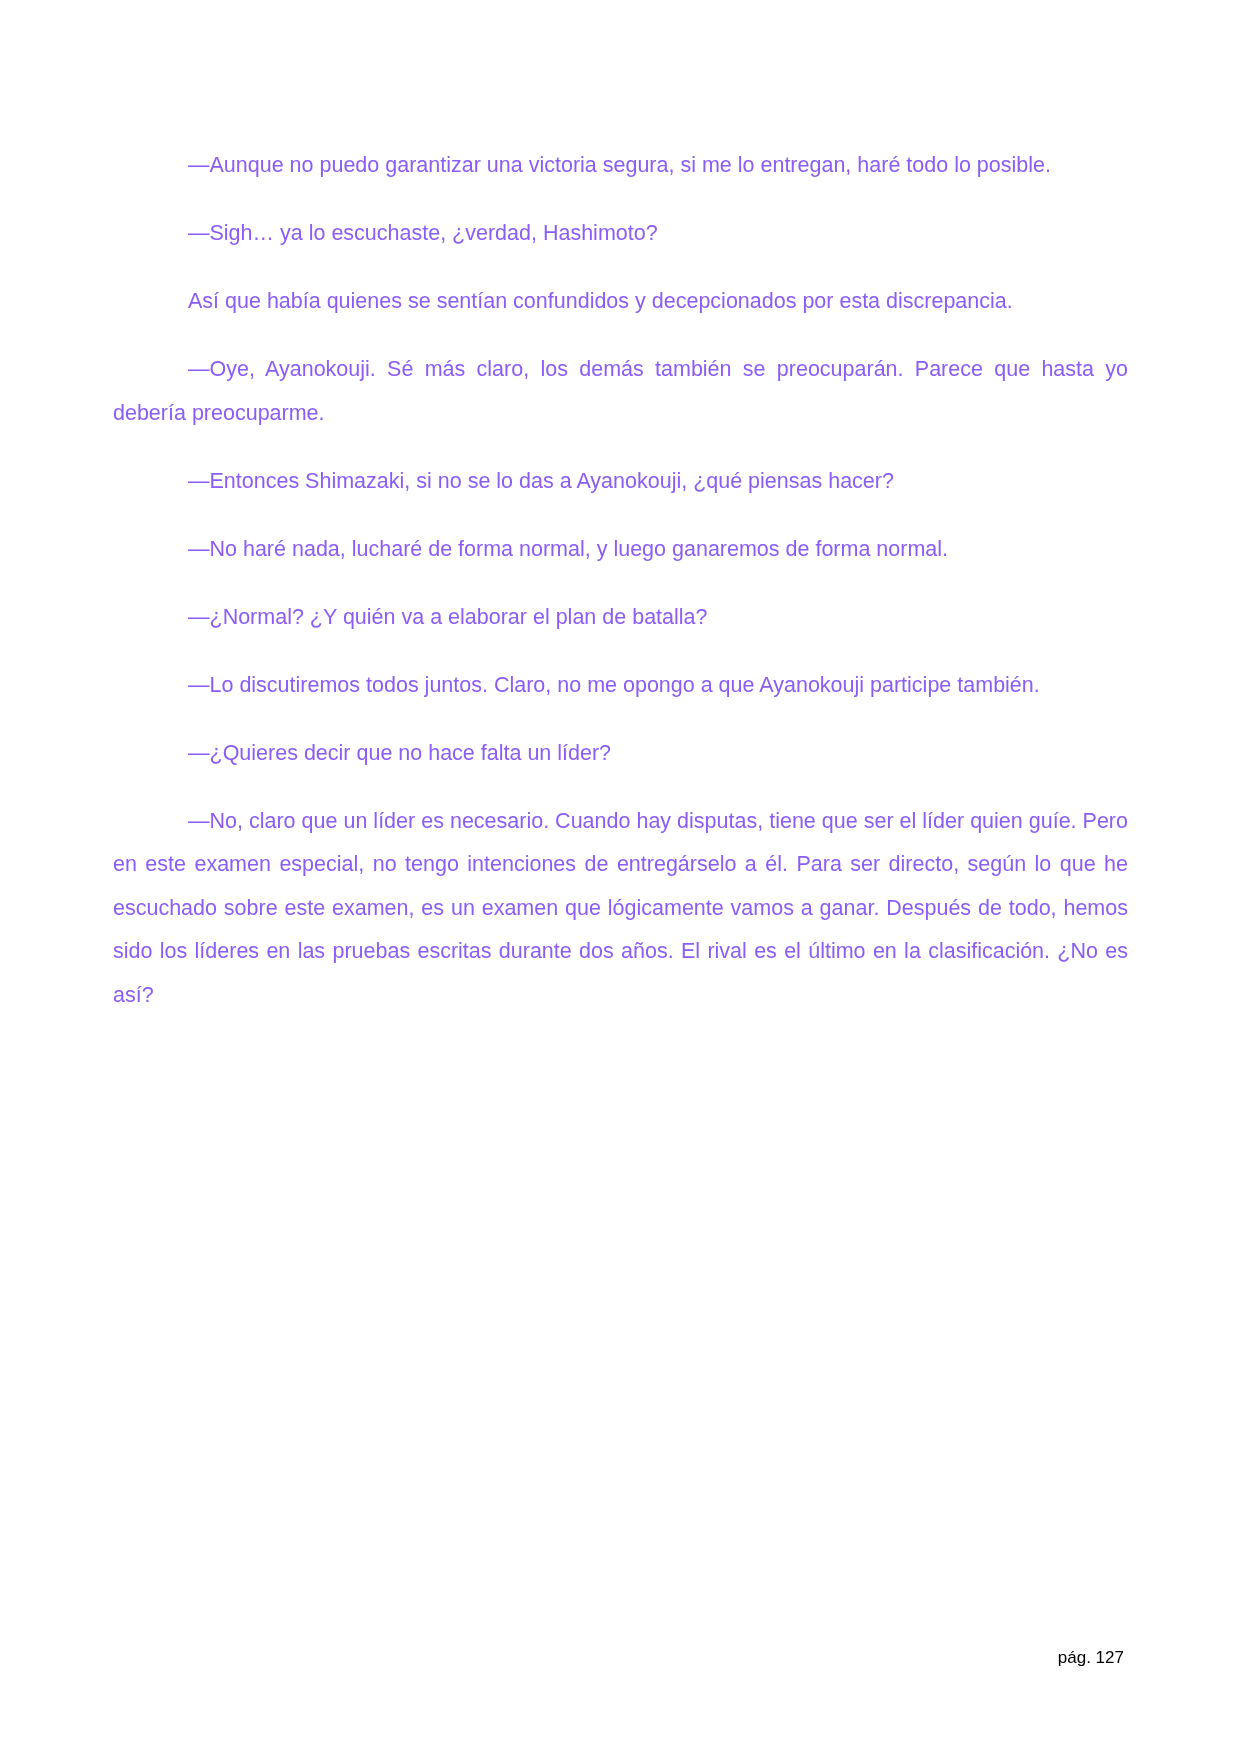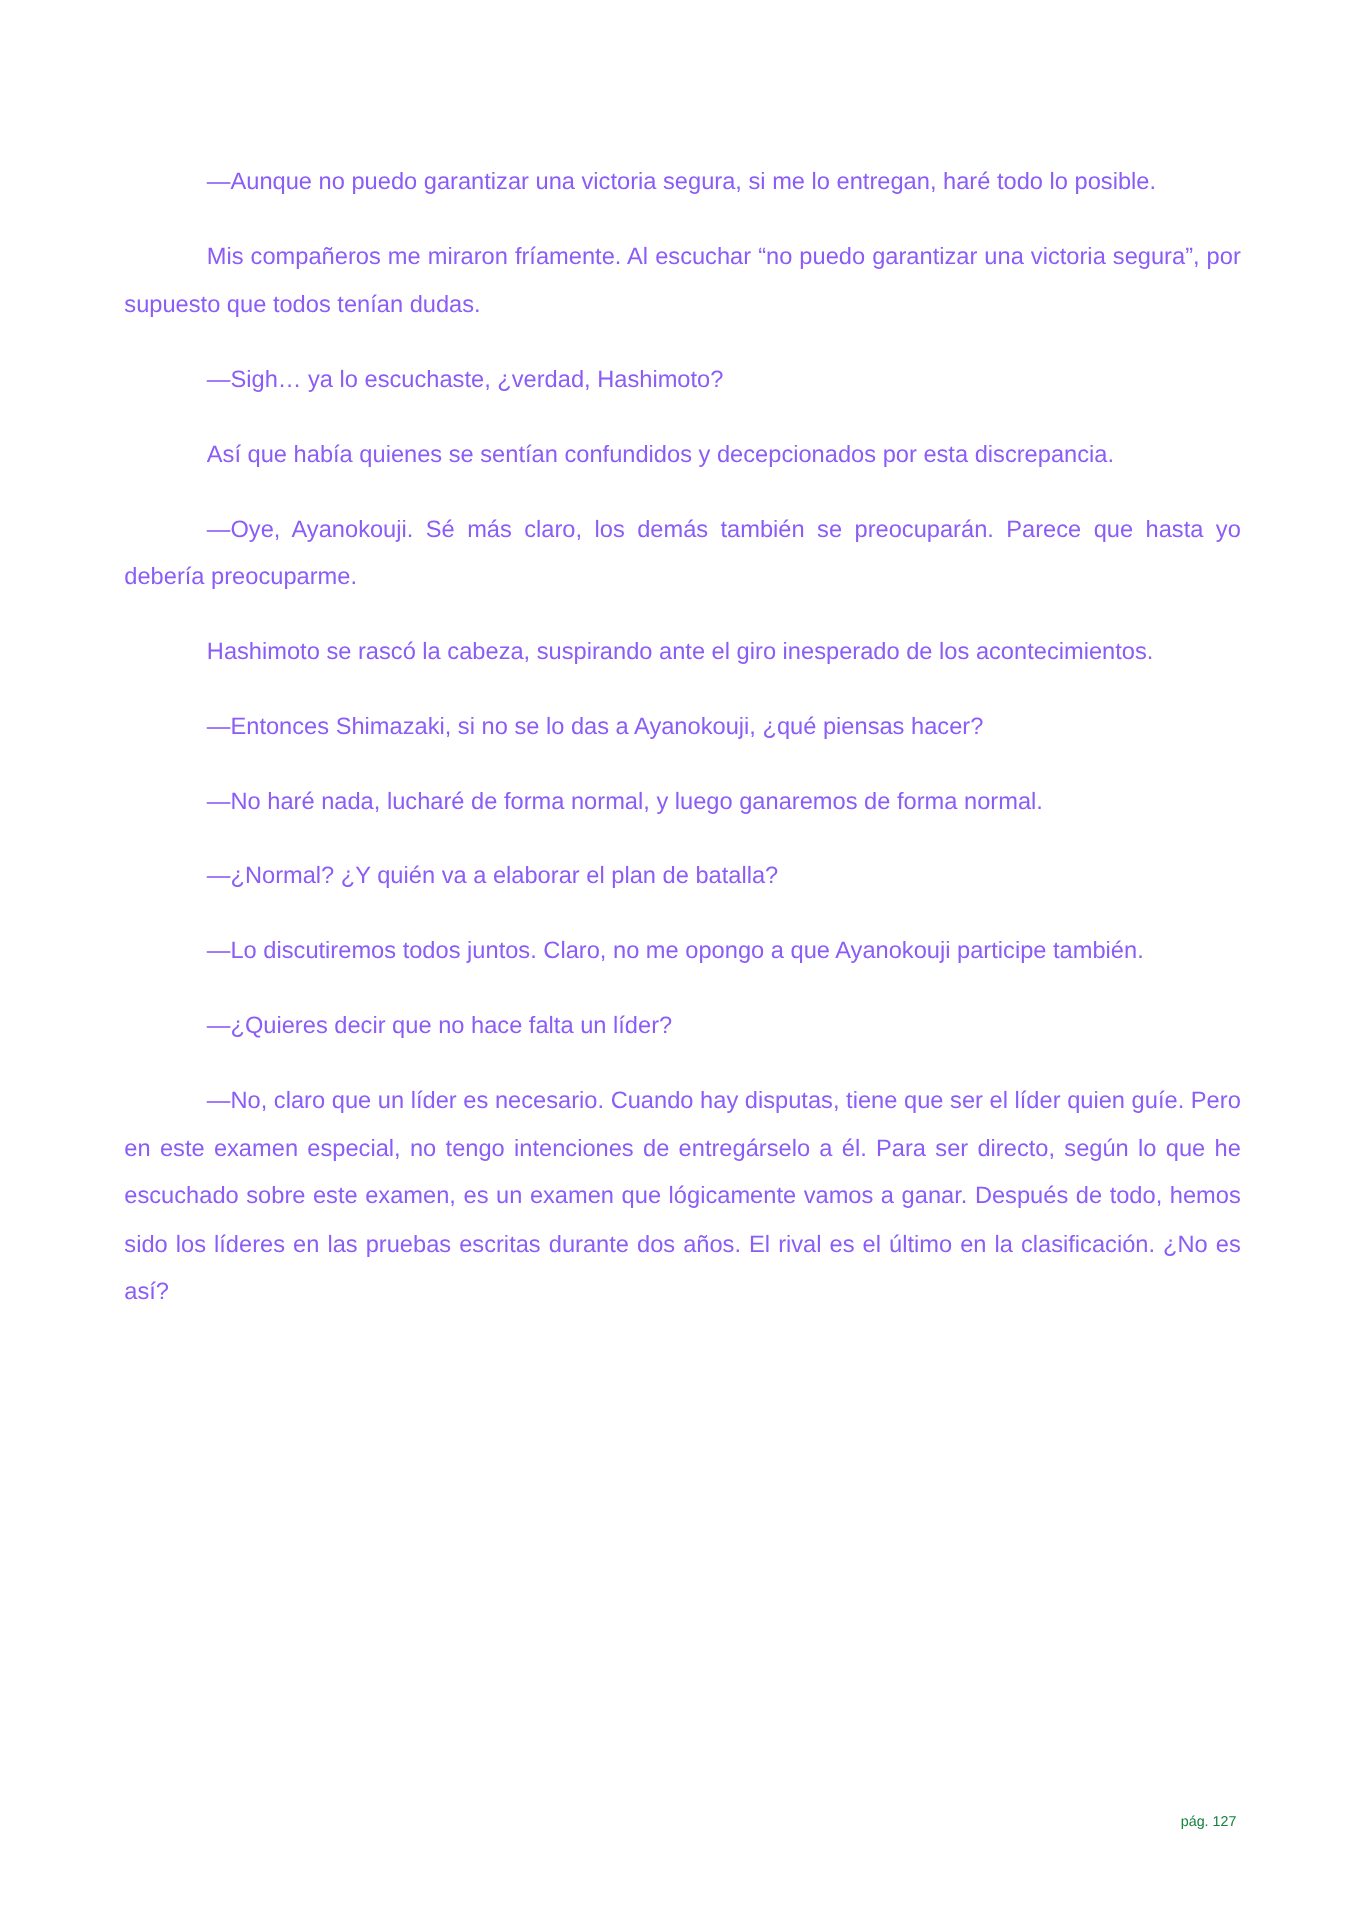--- a/index.html
+++ b/index.html
@@ -17,34 +17,32 @@
   .para {
     margin: 0 0 24.5px 0;
     text-indent: 75px;
     text-align: justify;
   }
   .footer {
     position: absolute;
     right: 118px;
     top: 1648px;
     font-family: "Liberation Sans", sans-serif;
-    font-size: 13px;
-    color: #15803d;
+    font-size: 17px;
+    color: #000000;
   }
 </style>
 </head>
 <body>
 
 <div class="page-body">
   <p class="para">—Aunque no puedo garantizar una victoria segura, si me lo entregan, haré todo lo posible.</p>
-  <p class="para">Mis compañeros me miraron fríamente. Al escuchar “no puedo garantizar una victoria segura”, por supuesto que todos tenían dudas.</p>
   <p class="para">—Sigh… ya lo escuchaste, ¿verdad, Hashimoto?</p>
   <p class="para">Así que había quienes se sentían confundidos y decepcionados por esta discrepancia.</p>
   <p class="para">—Oye, Ayanokouji. Sé más claro, los demás también se preocuparán. Parece que hasta yo debería preocuparme.</p>
-  <p class="para">Hashimoto se rascó la cabeza, suspirando ante el giro inesperado de los acontecimientos.</p>
   <p class="para">—Entonces Shimazaki, si no se lo das a Ayanokouji, ¿qué piensas hacer?</p>
   <p class="para">—No haré nada, lucharé de forma normal, y luego ganaremos de forma normal.</p>
   <p class="para">—¿Normal? ¿Y quién va a elaborar el plan de batalla?</p>
   <p class="para">—Lo discutiremos todos juntos. Claro, no me opongo a que Ayanokouji participe también.</p>
   <p class="para">—¿Quieres decir que no hace falta un líder?</p>
   <p class="para">—No, claro que un líder es necesario. Cuando hay disputas, tiene que ser el líder quien guíe. Pero en este examen especial, no tengo intenciones de entregárselo a él. Para ser directo, según lo que he escuchado sobre este examen, es un examen que lógicamente vamos a ganar. Después de todo, hemos sido los líderes en las pruebas escritas durante dos años. El rival es el último en la clasificación. ¿No es así?</p>
 </div>
 
 <div class="footer">pág. 127</div>
 

